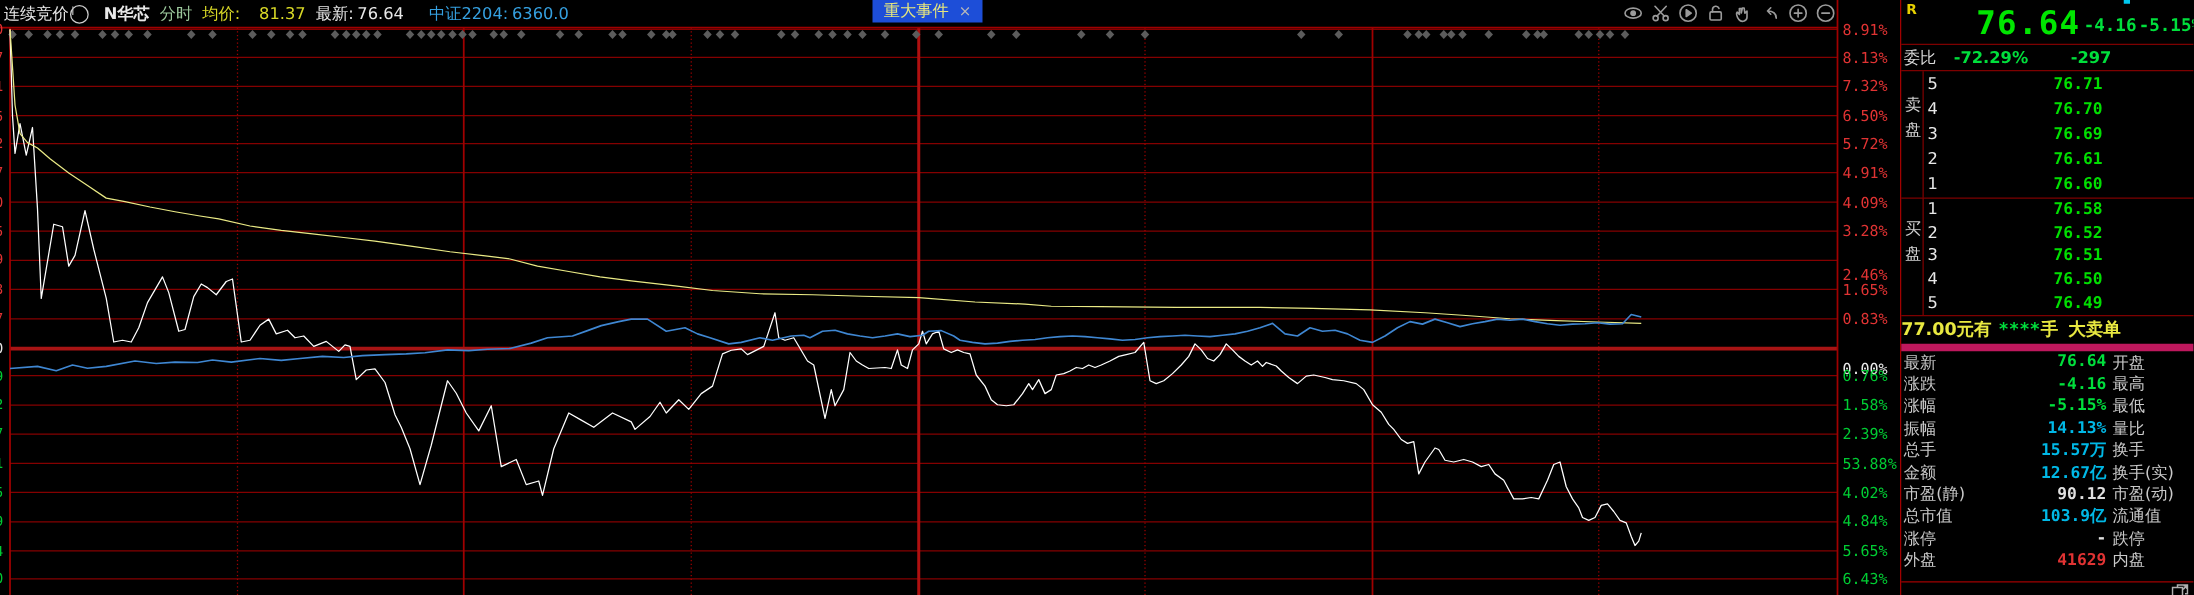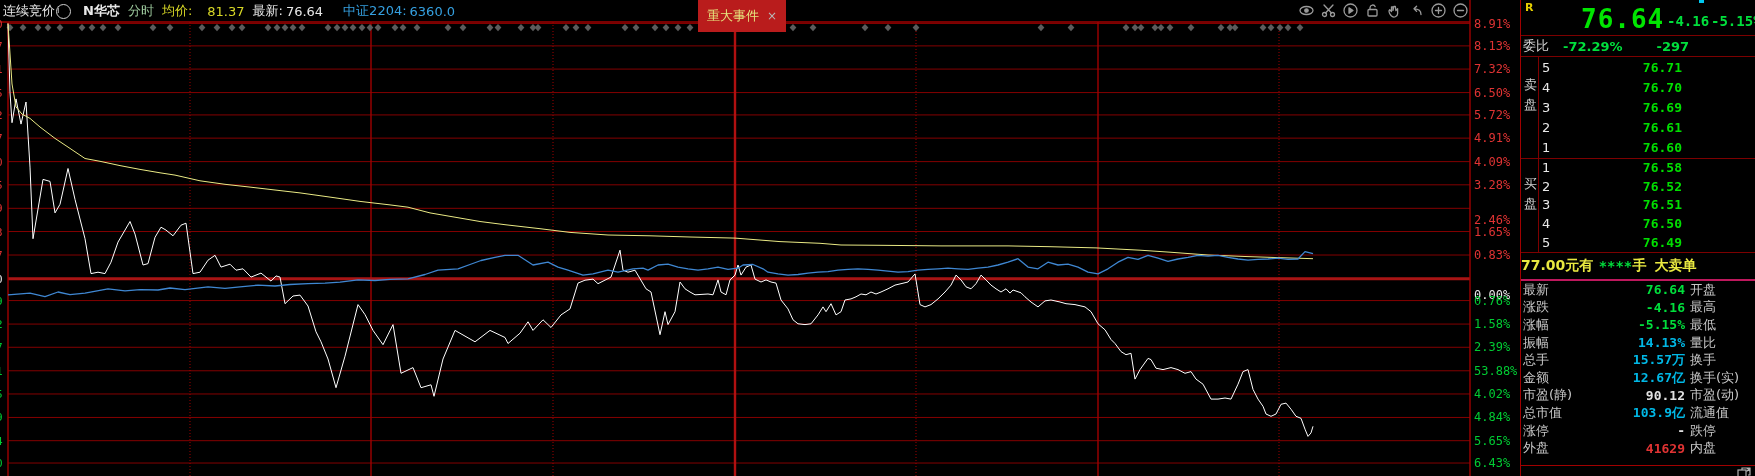--- a/index.html
+++ b/index.html
@@ -6,21 +6,21 @@
   #app{position:relative;width:1755px;height:476px;background:#000;overflow:hidden;
        font-family:"DejaVu Sans","Liberation Sans",sans-serif;}
   
   .hdr{position:absolute;left:0;top:0;width:1470px;height:22px;display:flex;align-items:center;
        font-size:13px;white-space:nowrap;}
   .hdr span{display:inline-block;}
   .info-circle{display:inline-flex;align-items:center;justify-content:center;width:13px;height:13px;
        border:1px solid #cfcfcf;border-radius:50%;font-size:9px;color:#cfcfcf;margin:0 2px 0 1px;}
   .c-white{color:#e8e8e8;} .c-green-soft{color:#9cc89c;} .c-yellow{color:#d8d826;}
   .c-cyan{color:#35a0e0;}
-  .tab{position:absolute;left:698px;top:0;height:32px;background:#b91c1c;display:flex;align-items:center;
+  .tab{position:absolute;left:698px;top:0;height:18px;background:#1d4ed8;display:flex;align-items:center;
        padding:0 9px;font-size:13px;color:#e6e67e;gap:8px;cursor:default;}
   .tab .x{color:#b8b8b8;font-size:12px;}
   .toolbar{position:absolute;left:1298px;top:2px;display:flex;gap:5px;align-items:center;}
   .tbi{width:17px;height:17px;display:inline-flex;align-items:center;justify-content:center;}
   .tbi svg{stroke:#9a9a9a;fill:none;stroke-width:1.3;stroke-linecap:round;stroke-linejoin:round;}
   
   #cs{position:absolute;left:0;top:0;}
   .ax{position:absolute;left:1474px;transform:translateY(-50%);font-size:12px;
       font-family:"DejaVu Sans Mono","Liberation Mono",monospace;}
   .ldg{position:absolute;left:0;width:6px;overflow:hidden;transform:translateY(-50%);font-size:11px;
@@ -46,21 +46,21 @@
   #sellBlock{top:57px;height:101px;border-bottom:1px solid #7d0000;}
   #buyBlock{top:158px;height:94px;border-bottom:1px solid #7d0000;}
   .vlabel{position:absolute;left:2px;width:15px;color:#d0d0d0;font-size:13px;line-height:1.55;
           text-align:center;}
   .qsep{position:absolute;left:17px;top:0;bottom:0;width:1px;background:#7d0000;}
   .qrows{position:absolute;left:18px;right:0;top:0;bottom:0;display:flex;flex-direction:column;}
   .qrow{flex:1;display:flex;align-items:center;cursor:pointer;}
   .qn{width:20px;color:#e8e8e8;padding-left:3px;}
   .qp{width:120px;text-align:right;color:#00df00;font-weight:bold;
       font-family:"DejaVu Sans Mono","Liberation Mono",monospace;}
-  #bigOrder{top:253px;height:28px;border-bottom:2px solid #be185d;display:flex;align-items:center;
+  #bigOrder{top:253px;height:28px;border-bottom:6px solid #be185d;display:flex;align-items:center;
       font-size:14px;font-weight:bold;white-space:nowrap;overflow:hidden;}
   #bigOrder .y{color:#e8e840;} #bigOrder .g{color:#00df3c;letter-spacing:1px;margin-left:6px;}
   #bigOrder .y2{color:#e8e840;} #bigOrder .y3{color:#e8e840;margin-left:8px;}
   #stats{position:absolute;left:0;top:281px;width:100%;}
   .srow{height:17.6px;display:flex;align-items:center;white-space:nowrap;overflow:hidden;}
   .sl{width:62px;color:#c8c8c8;padding-left:2px;flex:none;}
   .sv{width:100px;text-align:right;font-weight:bold;flex:none;
       font-family:"DejaVu Sans Mono","Liberation Mono",monospace;}
   .sr{color:#c8c8c8;margin-left:5px;flex:none;}
   #miniBar{position:absolute;left:0;top:465px;width:100%;height:11px;border-top:1px solid #a00000;

